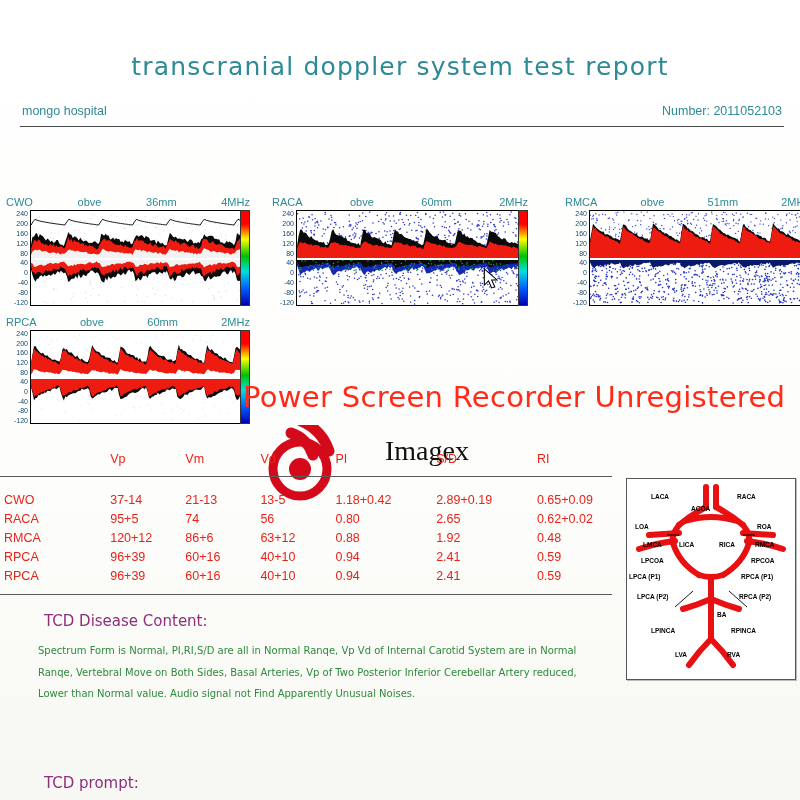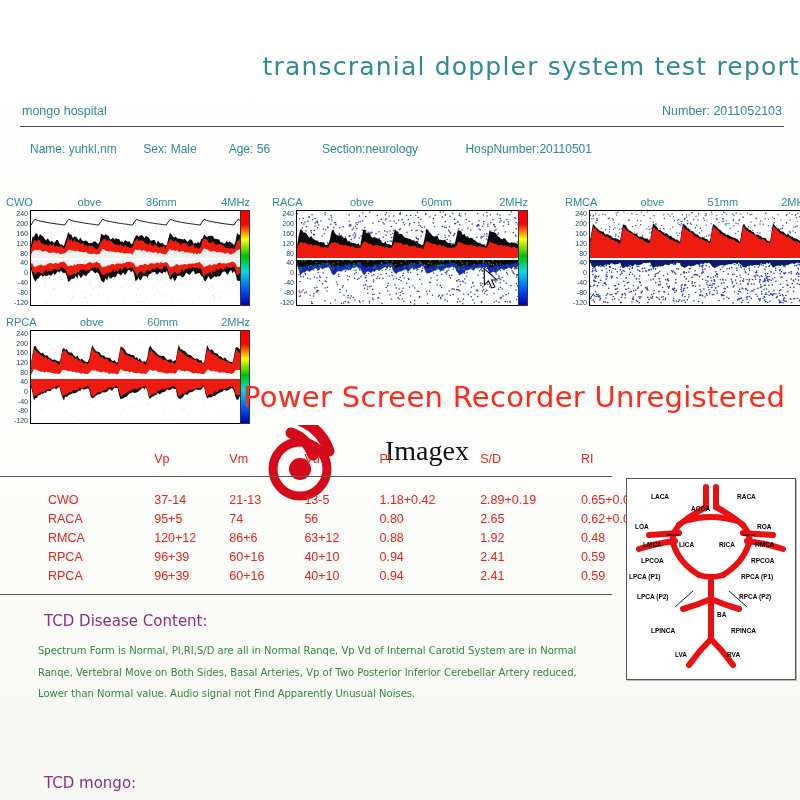--- a/index.html
+++ b/index.html
@@ -8,21 +8,21 @@
     background:#ffffff;
     font-family:"Liberation Sans", sans-serif;
   }
   .page{
     position:absolute;inset:0;
     background:linear-gradient(180deg,#ffffff 0%,#fdfdfb 60%,#f7f7f3 100%);
   }
   
   .title{
     position:absolute;top:52px;left:0;width:100%;
-    text-align:right;
+    text-align:center;
     color:#2d8a96;
     font-size:25px;letter-spacing:1.2px;
     font-family:"DejaVu Sans", sans-serif;
   }
   .hosp-row{
     position:absolute;top:104px;left:22px;right:18px;
     display:flex;justify-content:space-between;align-items:flex-end;
     color:#2d8a96;font-size:12.5px;
     padding-bottom:3px;
   }
@@ -79,21 +79,21 @@
     width:340px;height:78px;
   }
   .wm-img-text{
     position:absolute;top:435px;left:385px;
     font-size:28px;color:#111;
     font-family:Liberation Serif, serif;
   }
   
   .tbl{
     position:absolute;left:0;top:452px;width:612px;
-    color:#e8231a;font-size:12.5px;padding-left:44px;
+    color:#e8231a;font-size:12.5px;
   }
   .tbl .hrow,.tbl .drow{display:flex;}
   .tbl .hrow{height:24px;align-items:flex-start;}
   .tbl .drow{height:19px;align-items:center;}
   .tbl .c0{width:120px;padding-left:4px;box-sizing:border-box;}
   .tbl .c{width:82px;}
   .tbl .c.wide{width:110px;}
   .tline{
     position:absolute;left:0;width:612px;height:0;
     border-top:1.5px solid #5b5b5b;
@@ -134,27 +134,20 @@
 
   <div class="title">transcranial doppler system test report</div>
 
   <div class="hosp-row">
     <span>mongo hospital</span>
     <span>Number: 2011052103</span>
   </div>
   <div class="rule r1"></div>
 
   <div class="info">
-    <span class="ln">
-      <span class="c" style="width:110px">Name: yuhkl,nm</span>
-      <span class="c" style="width:82px">Sex: Male</span>
-      <span class="c" style="width:90px">Age: 56</span>
-      <span class="c" style="width:140px">Section:neurology</span>
-      <span class="c">HospNumber:20110501</span>
-    </span>
   </div>
 
   <div class="panel" style="left:6px;top:196px;width:244px;height:110px;">
     <div class="phead">
       <span>CWO</span>
       <span>obve</span>
       <span>36mm</span>
       <span>4MHz</span>
     </div>
     <div class="axis">
@@ -3026,15 +3019,15 @@
     <span class="cowlbl" style="left:112px;top:114px;">RPCA (P2)</span>
     <span class="cowlbl" style="left:90px;top:132px;">BA</span>
     <span class="cowlbl" style="left:24px;top:148px;">LPINCA</span>
     <span class="cowlbl" style="left:104px;top:148px;">RPINCA</span>
     <span class="cowlbl" style="left:48px;top:172px;">LVA</span>
     <span class="cowlbl" style="left:100px;top:172px;">RVA</span>
   </div>
 
   <div class="sect-title dz-title">TCD Disease Content:</div>
   <div class="dz-body">Spectrum Form is Normal, PI,RI,S/D are all in Normal Ranqe, Vp  Vd of Internal Carotid System are in Normal Ranqe, Vertebral Move on Both Sides, Basal Arteries, Vp of Two Posterior Inferior Cerebellar Artery reduced, Lower than Normal value. Audio signal not Find Apparently Unusual Noises.</div>
-  <div class="sect-title prompt-title">TCD mongo:</div>
+  <div class="sect-title prompt-title">TCD prompt:</div>
 
 </div>
 
 </body></html>

